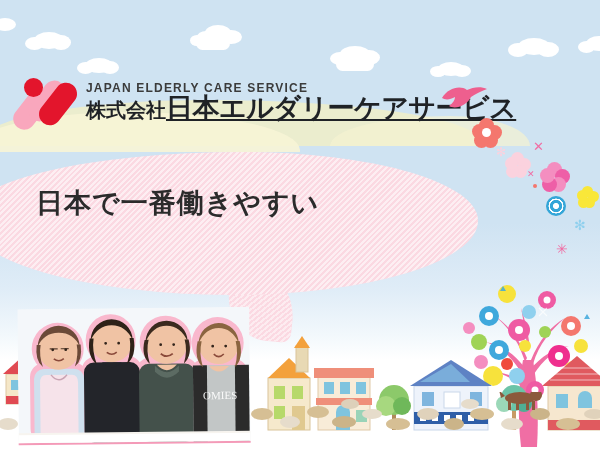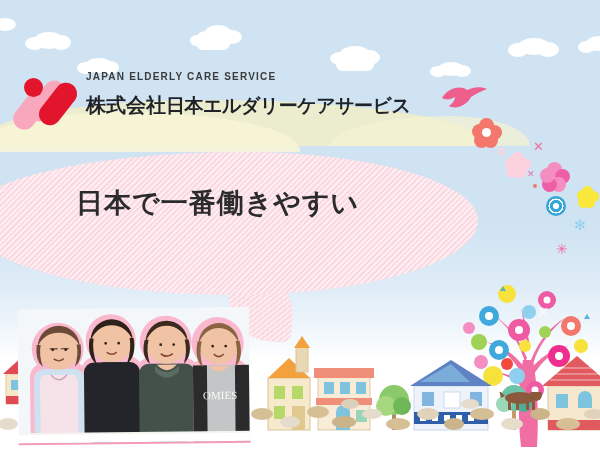--- a/index.html
+++ b/index.html
@@ -94,31 +94,31 @@
     left:33px;top:8px;width:22px;height:48px;background:#e3152c;
     transform:rotate(38deg);
   }
   .dot-red{
     left:10px;top:6px;width:19px;height:19px;border-radius:50%;
     background:#e3152c;position:absolute;
   }
 
   
   .eng-name{
-    position:absolute;left:86px;top:71px;
-    font-size:10px;font-weight:bold;letter-spacing:1.2px;
+    position:absolute;left:86px;top:81px;
+    font-size:12px;font-weight:bold;letter-spacing:1.2px;
     color:#3b3b3b;white-space:nowrap;
   }
   .jp-name{
     position:absolute;left:86px;top:95px;
     color:#1f2226;white-space:nowrap;
     font-weight:bold;line-height:1;
   }
   .jp-small{font-size:20px;letter-spacing:0px;}
-  .jp-big{font-size:19px;letter-spacing:-0.5px;}
+  .jp-big{font-size:27px;letter-spacing:-0.5px;text-decoration:underline;}
 
   
   .bird{position:absolute;left:440px;top:85px;width:48px;height:26px;}
 
   
   .bubble{
     position:absolute;left:-34px;top:152px;width:512px;height:143px;
     background:#fbd9e2;
     border-radius:54% 46% 48% 52% / 46% 48% 52% 54%;
     overflow:hidden;
@@ -139,21 +139,21 @@
     transform:rotate(6deg);
     overflow:hidden;
   }
   .bubble-tail .bubble-stripes{opacity:.9;}
 
   .bubble-text{
     position:absolute;left:36px;top:180px;width:420px;
     color:#2b2b2b;font-weight:bold;
     font-size:27px;line-height:46px;letter-spacing:1px;
   }
-  .bubble-line{display:block;white-space:nowrap;margin-left:40px;}
+  .bubble-line{display:block;white-space:nowrap;}
   .bubble-line.l2{padding-left:22px;}
 
   
   .plum{position:absolute;left:472px;top:118px;width:30px;height:30px;}
   .plum i{position:absolute;width:15px;height:15px;border-radius:50%;background:#f4776e;}
   .plum .p1{left:7px;top:0;}
   .plum .p2{left:15px;top:7px;}
   .plum .p3{left:11px;top:15px;}
   .plum .p4{left:2px;top:15px;}
   .plum .p5{left:0px;top:6px;}

